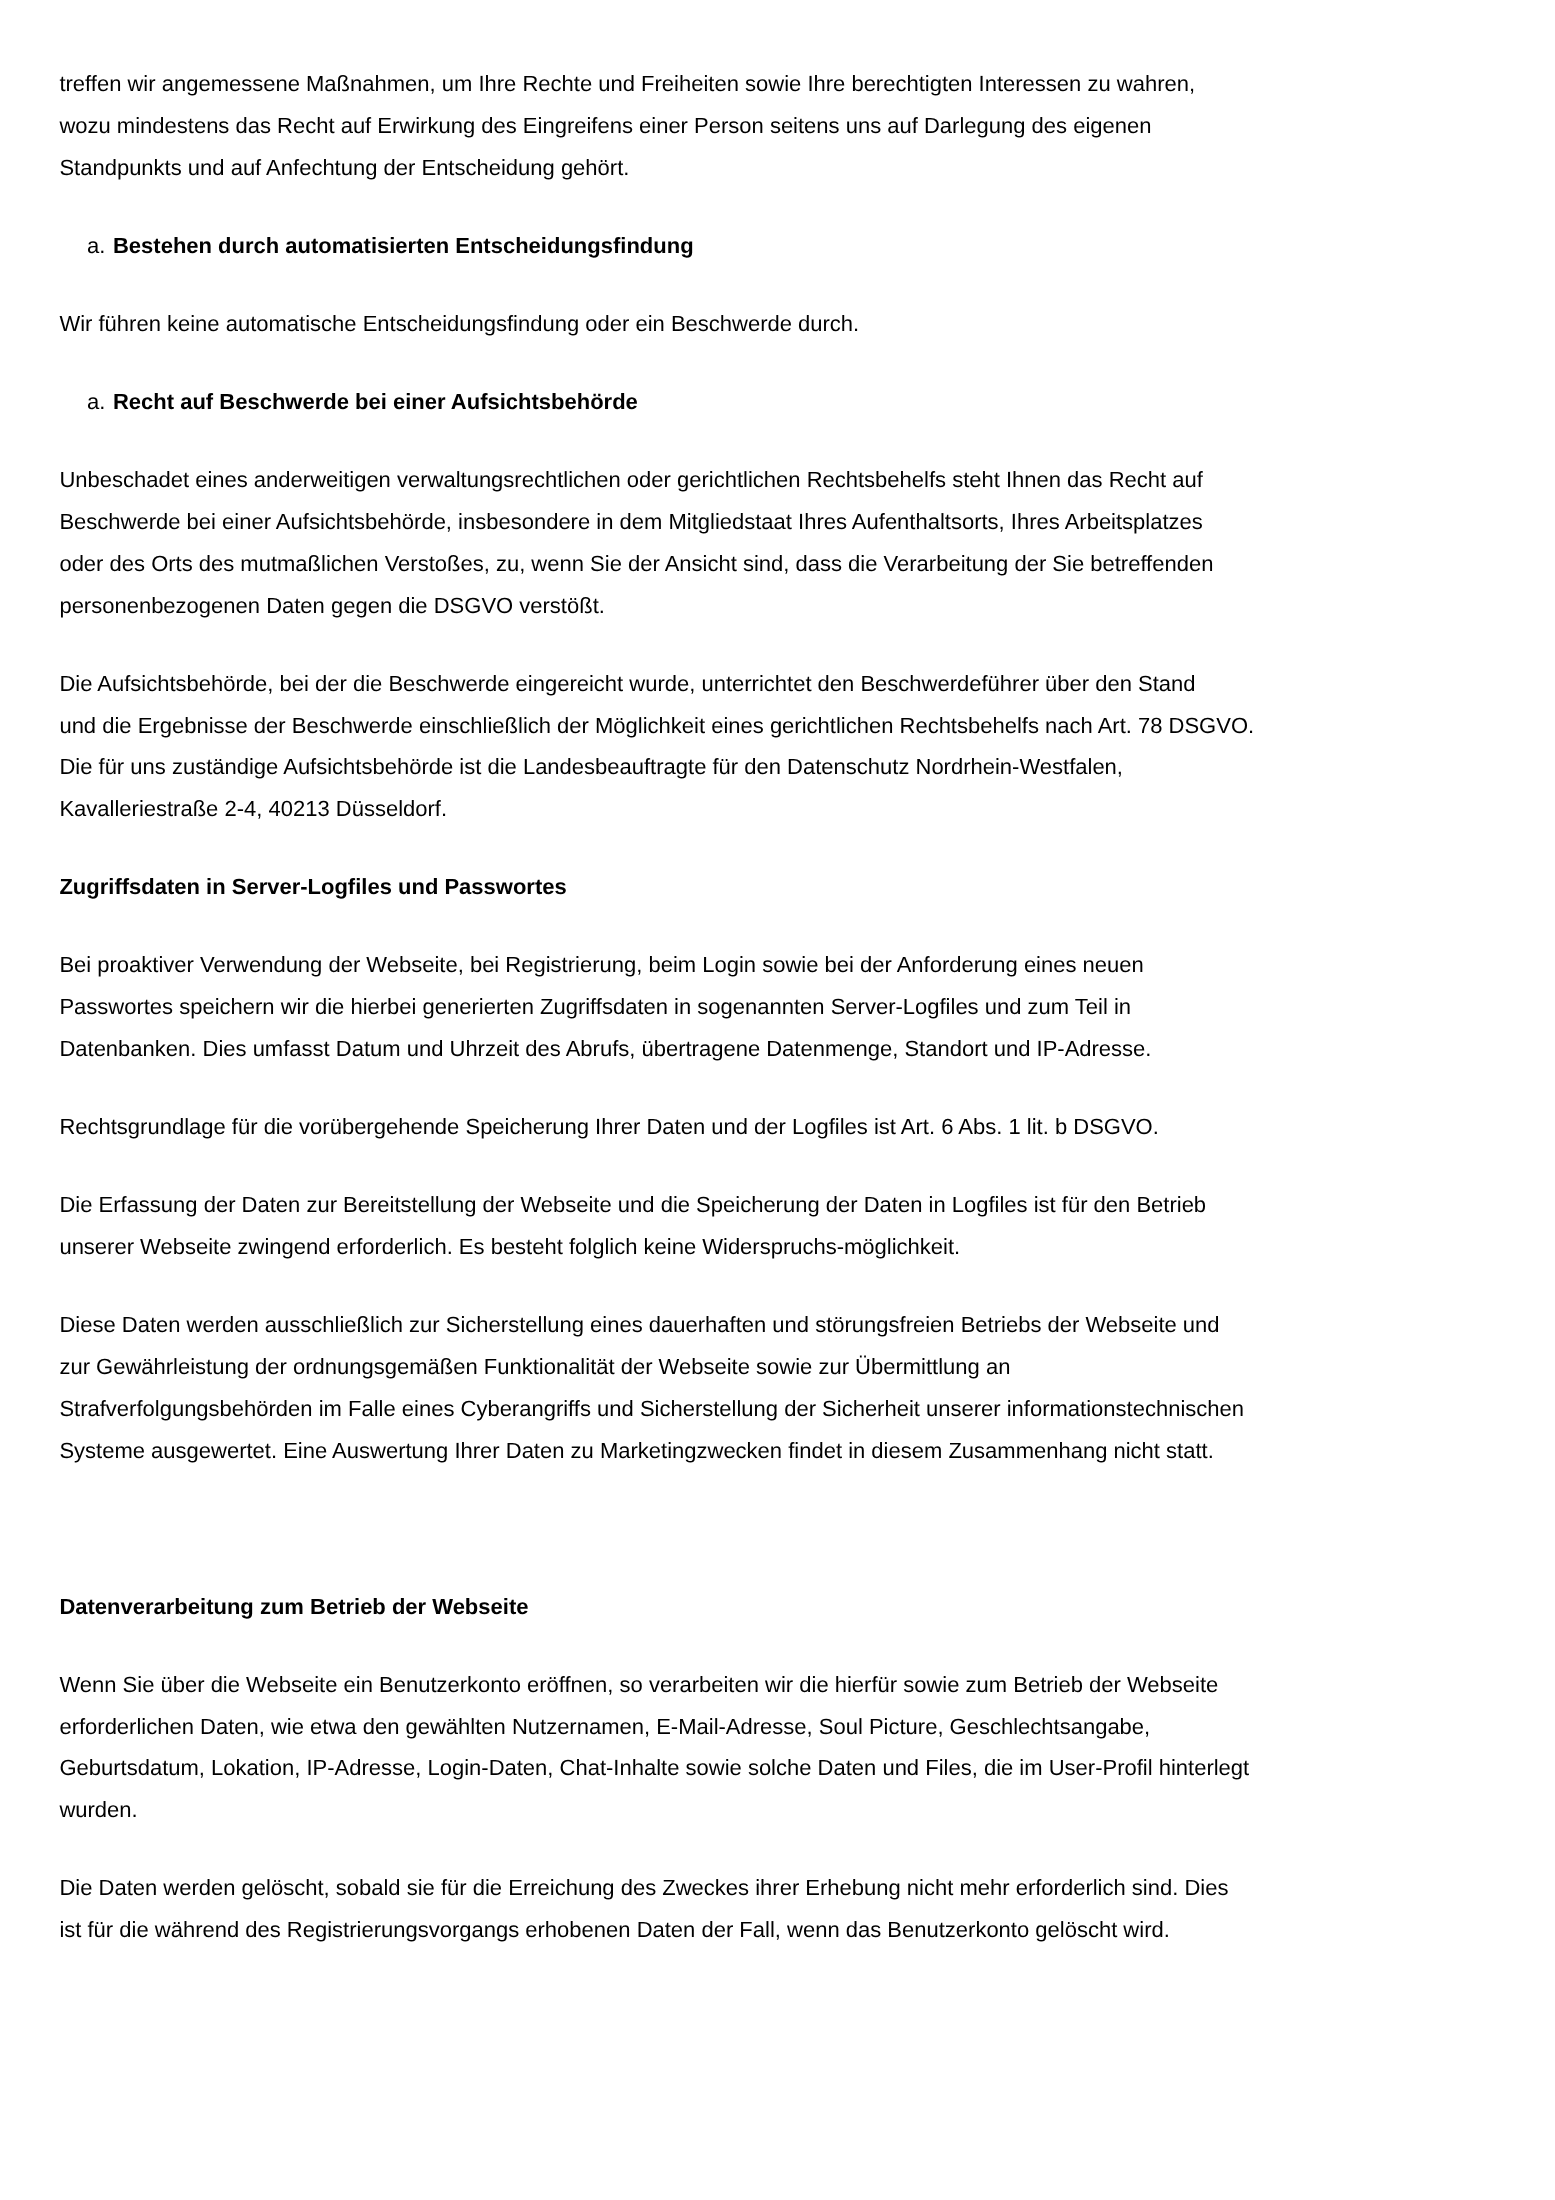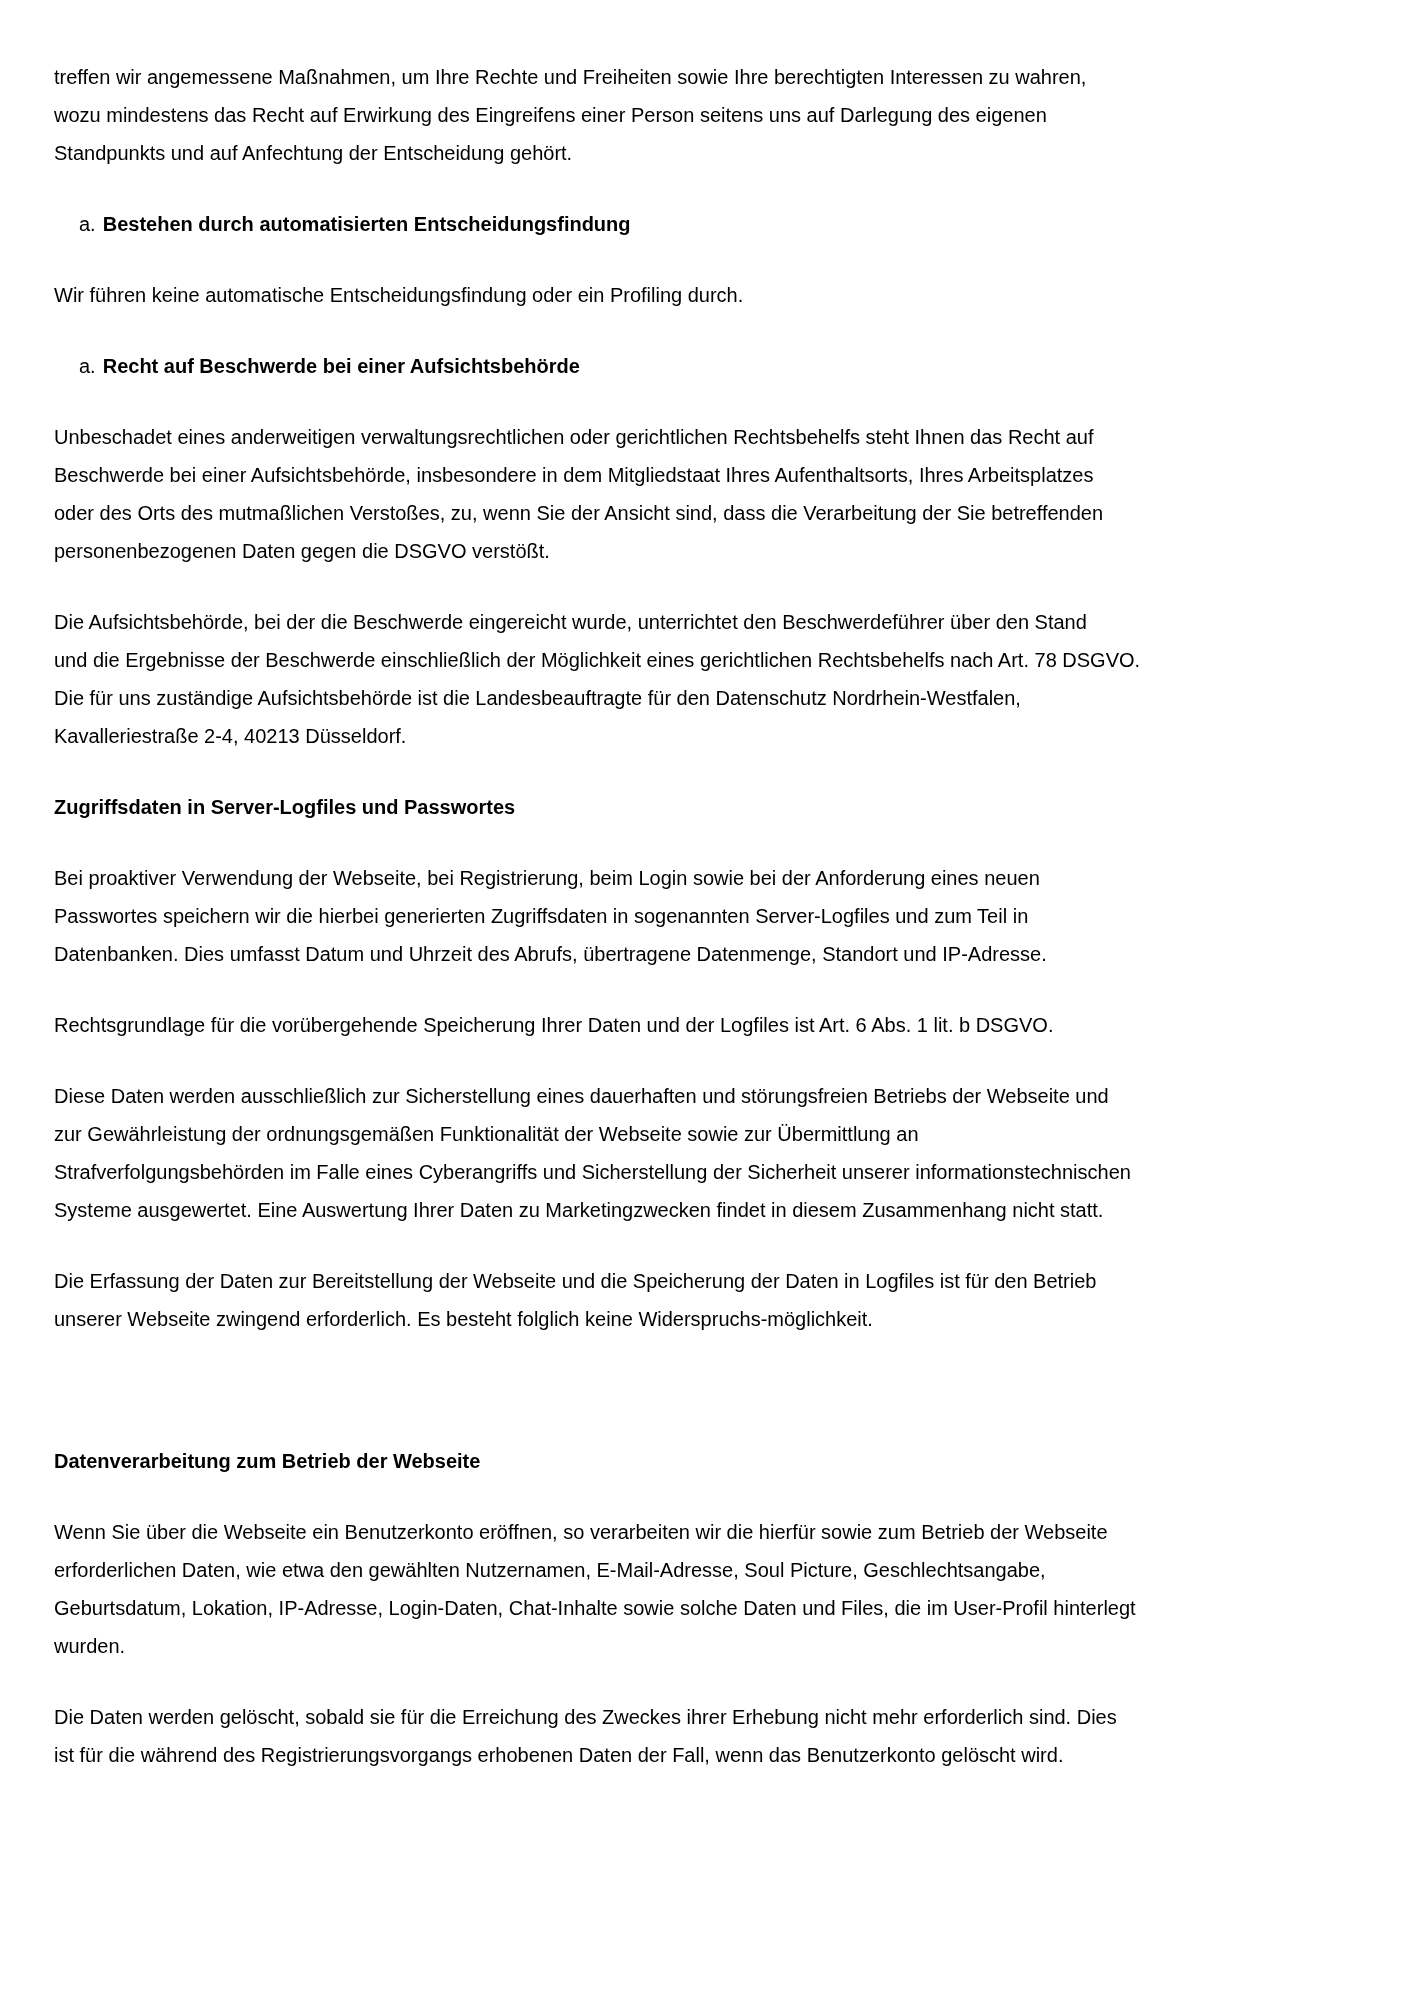--- a/index.html
+++ b/index.html
@@ -55,21 +55,21 @@
 <div class="doc-page">
 
   <p class="para">treffen wir angemessene Maßnahmen, um Ihre Rechte und Freiheiten sowie Ihre berechtigten Interessen zu wahren,
 wozu mindestens das Recht auf Erwirkung des Eingreifens einer Person seitens uns auf Darlegung des eigenen
 Standpunkts und auf Anfechtung der Entscheidung gehört.</p>
 
   <p class="list-heading">
     <span class="marker">a.</span><span class="label">Bestehen durch automatisierten Entscheidungsfindung</span>
   </p>
 
-  <p class="para">Wir führen keine automatische Entscheidungsfindung oder ein Profiling durch.</p>
+  <p class="para">Wir führen keine automatische Entscheidungsfindung oder ein Beschwerde durch.</p>
 
   <p class="list-heading">
     <span class="marker">a.</span><span class="label">Recht auf Beschwerde bei einer Aufsichtsbehörde</span>
   </p>
 
   <p class="para">Unbeschadet eines anderweitigen verwaltungsrechtlichen oder gerichtlichen Rechtsbehelfs steht Ihnen das Recht auf
 Beschwerde bei einer Aufsichtsbehörde, insbesondere in dem Mitgliedstaat Ihres Aufenthaltsorts, Ihres Arbeitsplatzes
 oder des Orts des mutmaßlichen Verstoßes, zu, wenn Sie der Ansicht sind, dass die Verarbeitung der Sie betreffenden
 personenbezogenen Daten gegen die DSGVO verstößt.</p>
 
@@ -79,27 +79,27 @@
 Kavalleriestraße 2-4, 40213 Düsseldorf.</p>
 
   <p class="section-heading">Zugriffsdaten in Server-Logfiles und Passwortes</p>
 
   <p class="para">Bei proaktiver Verwendung der Webseite, bei Registrierung, beim Login sowie bei der Anforderung eines neuen
 Passwortes speichern wir die hierbei generierten Zugriffsdaten in sogenannten Server-Logfiles und zum Teil in
 Datenbanken. Dies umfasst Datum und Uhrzeit des Abrufs, übertragene Datenmenge, Standort und IP-Adresse.</p>
 
   <p class="para">Rechtsgrundlage für die vorübergehende Speicherung Ihrer Daten und der Logfiles ist Art. 6 Abs. 1 lit. b DSGVO.</p>
 
+  <p class="para">Die Erfassung der Daten zur Bereitstellung der Webseite und die Speicherung der Daten in Logfiles ist für den Betrieb
+unserer Webseite zwingend erforderlich. Es besteht folglich keine Widerspruchs-möglichkeit.</p>
+
   <p class="para">Diese Daten werden ausschließlich zur Sicherstellung eines dauerhaften und störungsfreien Betriebs der Webseite und
 zur Gewährleistung der ordnungsgemäßen Funktionalität der Webseite sowie zur Übermittlung an
 Strafverfolgungsbehörden im Falle eines Cyberangriffs und Sicherstellung der Sicherheit unserer informationstechnischen
 Systeme ausgewertet. Eine Auswertung Ihrer Daten zu Marketingzwecken findet in diesem Zusammenhang nicht statt.</p>
-
-  <p class="para">Die Erfassung der Daten zur Bereitstellung der Webseite und die Speicherung der Daten in Logfiles ist für den Betrieb
-unserer Webseite zwingend erforderlich. Es besteht folglich keine Widerspruchs-möglichkeit.</p>
 
   <div class="empty-para"></div>
 
   <p class="section-heading">Datenverarbeitung zum Betrieb der Webseite</p>
 
   <p class="para">Wenn Sie über die Webseite ein Benutzerkonto eröffnen, so verarbeiten wir die hierfür sowie zum Betrieb der Webseite
 erforderlichen Daten, wie etwa den gewählten Nutzernamen, E-Mail-Adresse, Soul Picture, Geschlechtsangabe,
 Geburtsdatum, Lokation, IP-Adresse, Login-Daten, Chat-Inhalte sowie solche Daten und Files, die im User-Profil hinterlegt
 wurden.</p>
 

